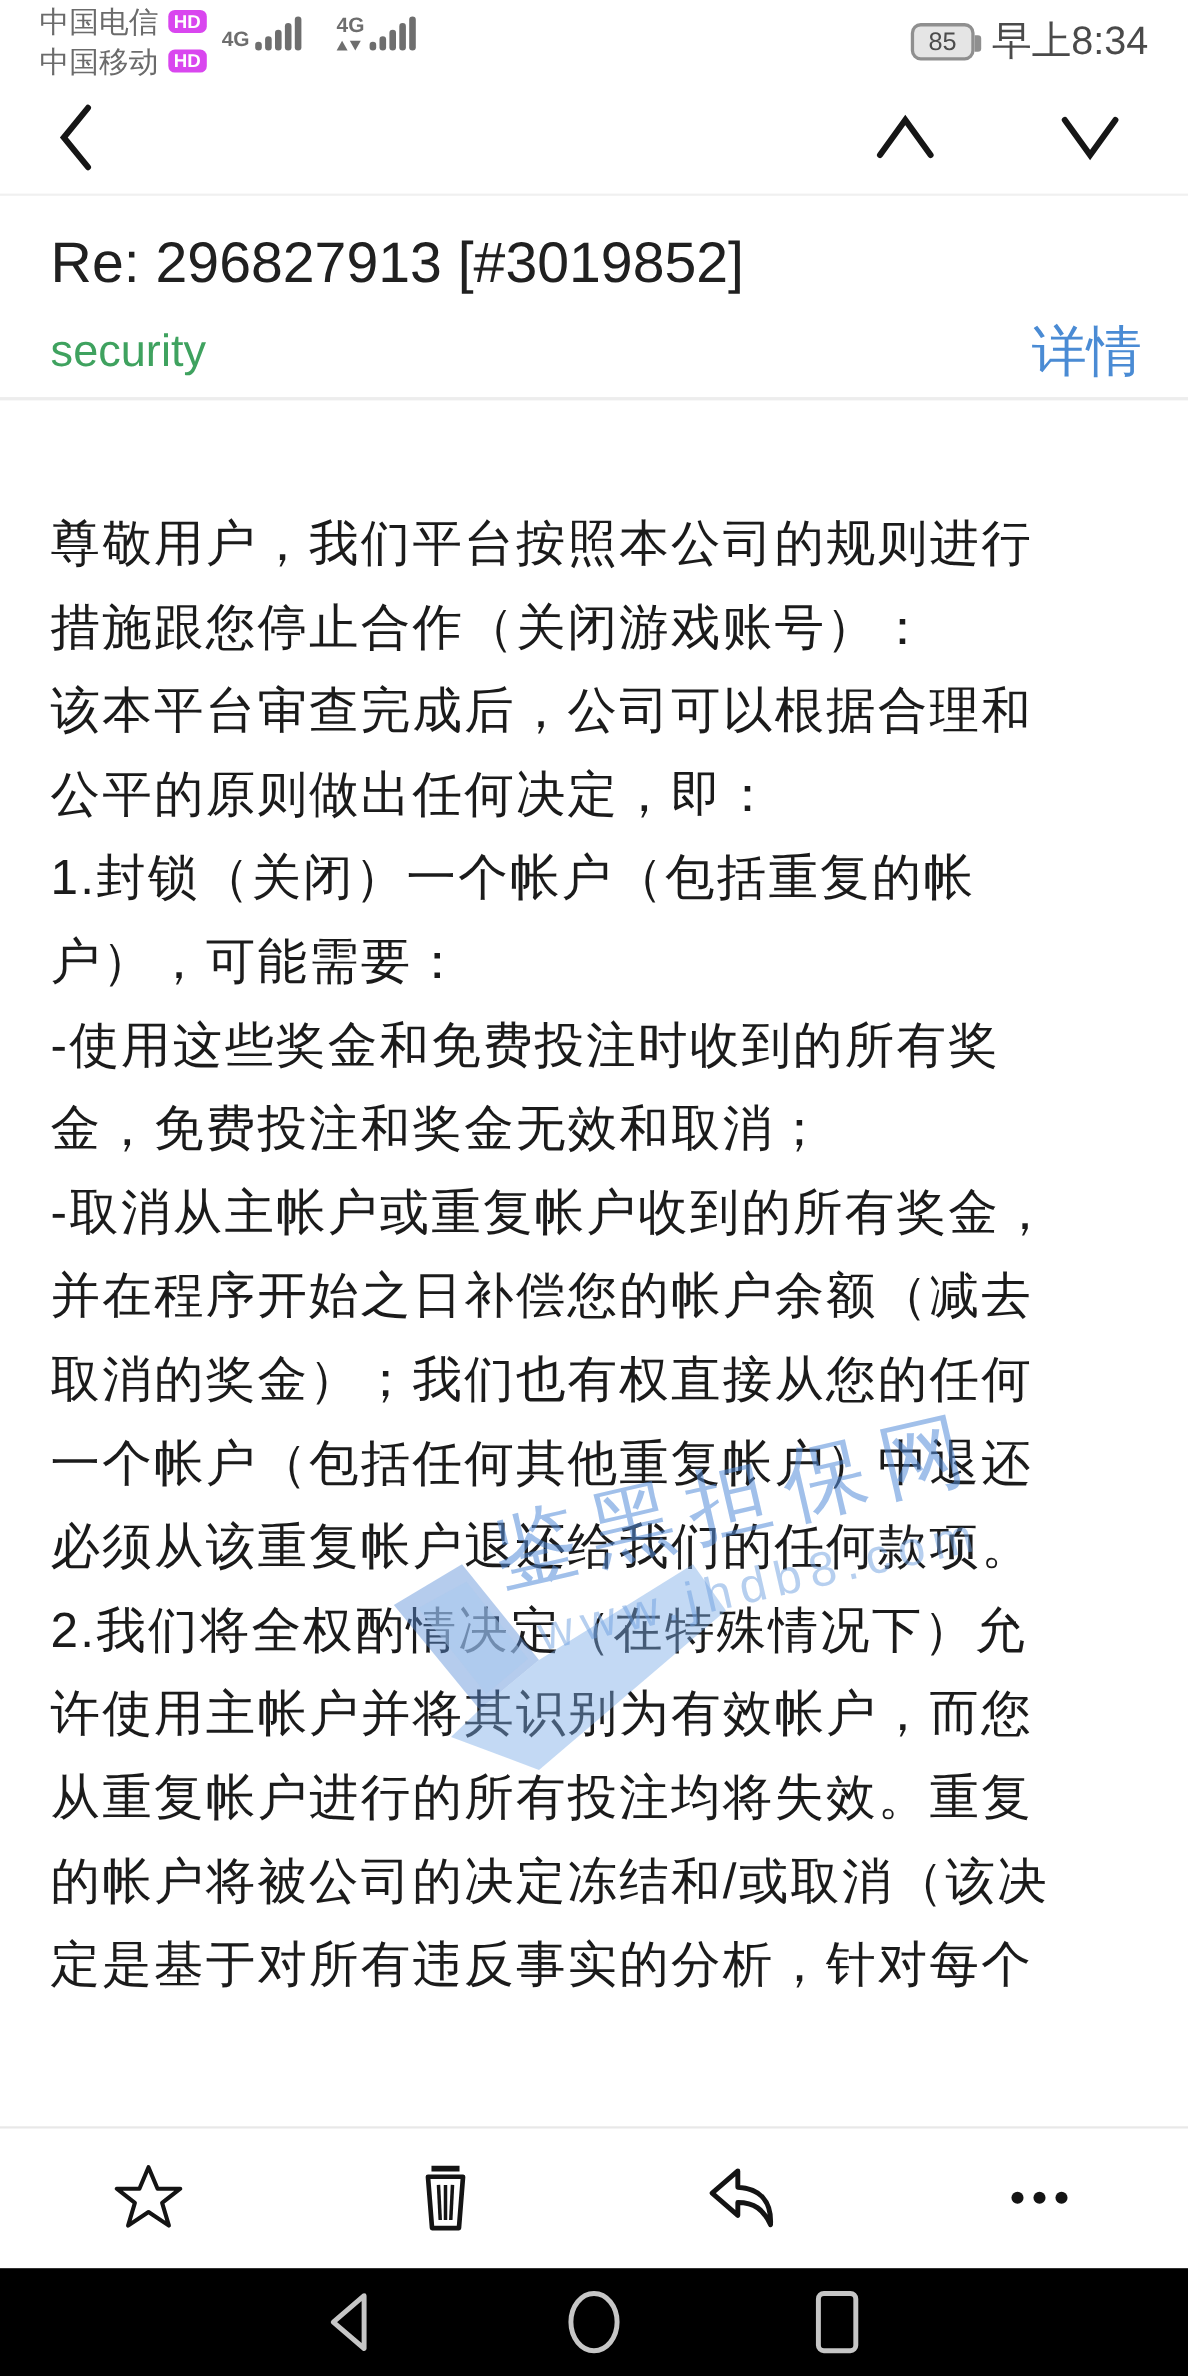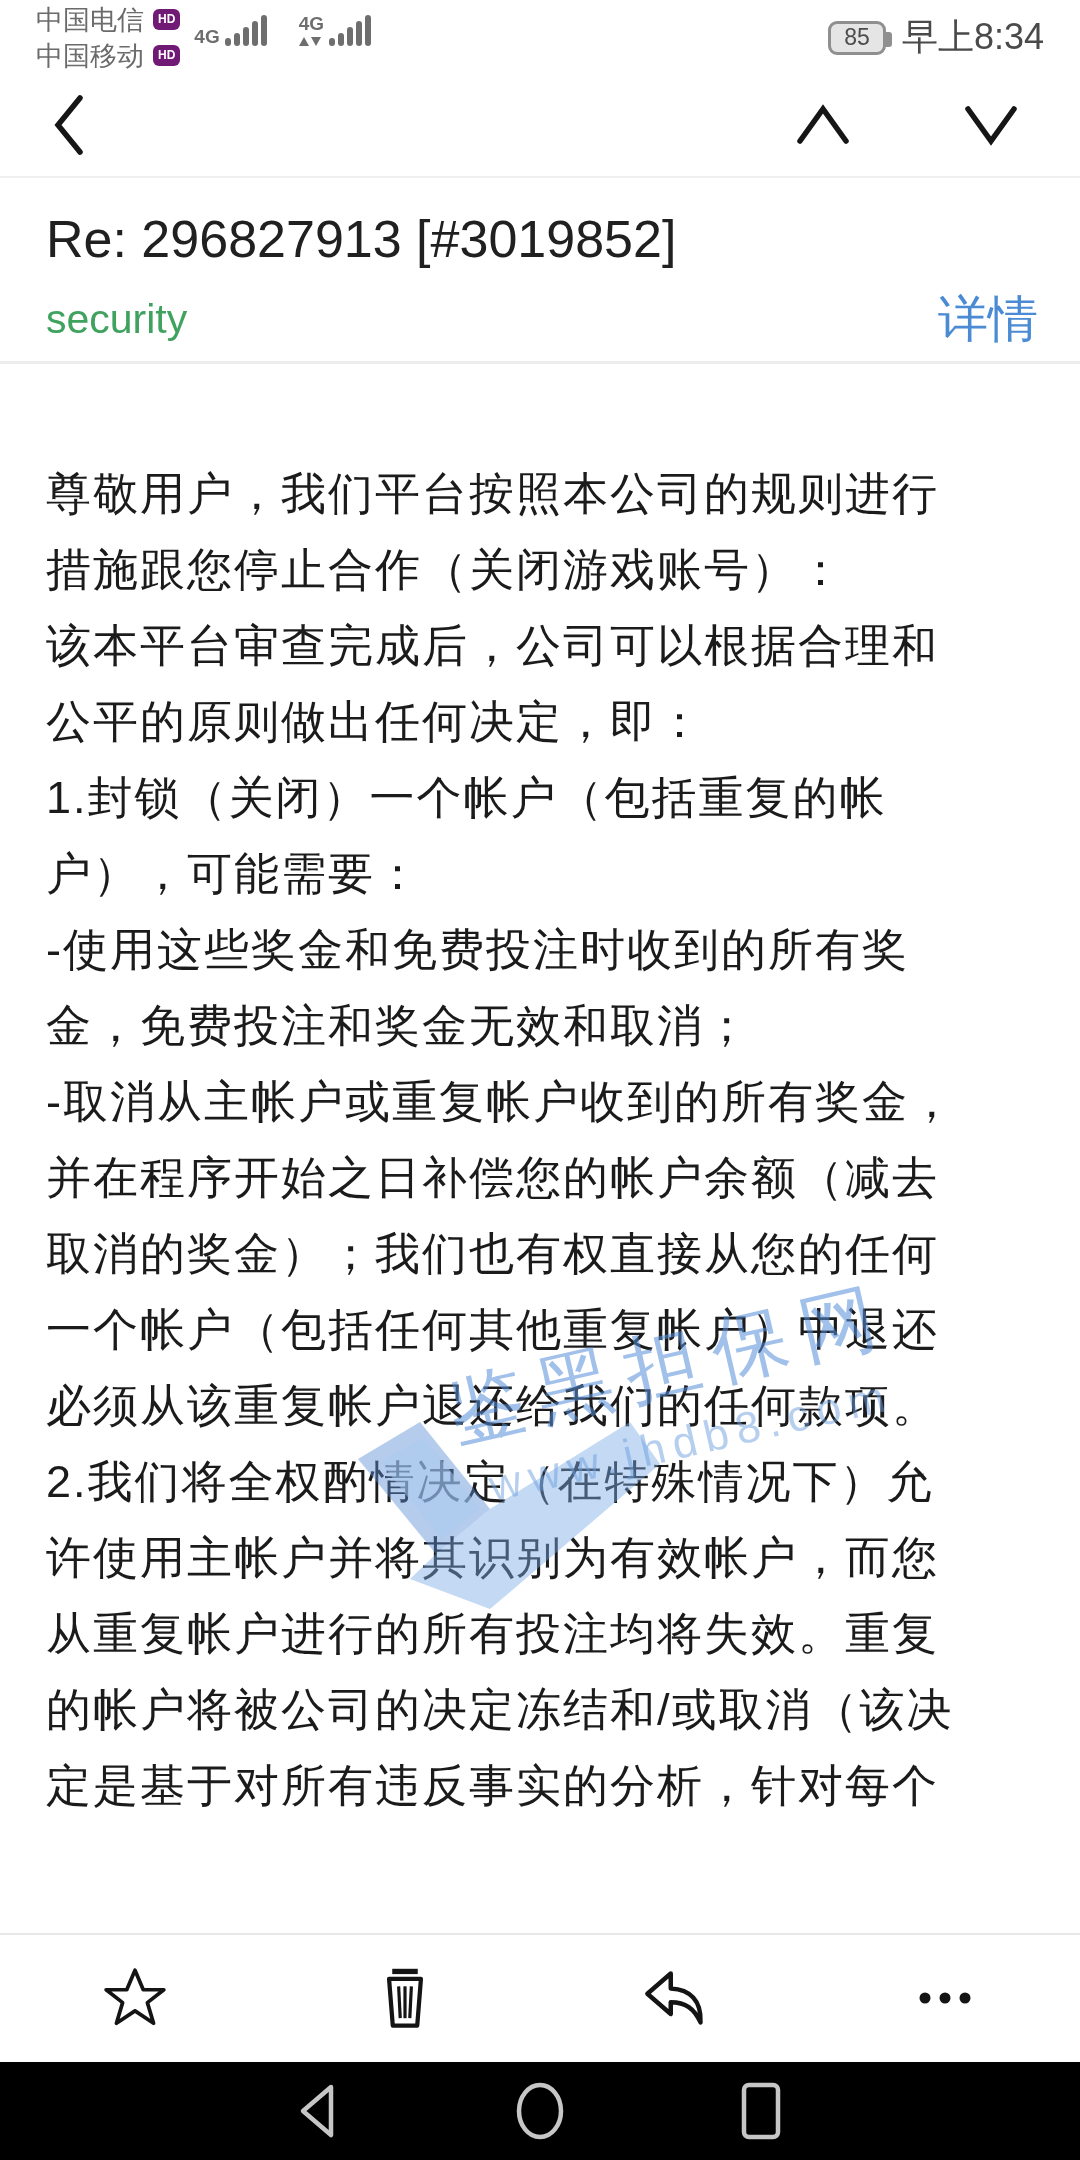--- a/index.html
+++ b/index.html
@@ -4,21 +4,21 @@
 <style>
   * { margin:0; padding:0; box-sizing:border-box; }
   html,body { width:1080px; }
   body { font-family:"Liberation Sans","DejaVu Sans",sans-serif; background:#fff; }
   .screen { position:relative; width:1080px; height:2160px; background:#fff; overflow:hidden; display:flex; flex-direction:column; }
 
   
   .status-bar { height:90px; display:flex; align-items:center; padding:0 36px; color:#6b6b6b; }
   .carriers { display:flex; flex-direction:column; justify-content:center; gap:4px; }
   .carrier-row { display:flex; align-items:center; gap:9px; font-size:27px; line-height:32px; }
-  .hd-badge { background:#701a75; color:#fff; font-size:12px; font-weight:bold; border-radius:6px; padding:2px 5px; line-height:17px; }
+  .hd-badge { background:#d946ef; color:#fff; font-size:17px; font-weight:bold; border-radius:6px; padding:2px 5px; line-height:17px; }
   .signals { display:flex; align-items:flex-end; gap:32px; margin-left:14px; padding-bottom:16px; }
   .sig-group { display:flex; align-items:flex-end; gap:5px; }
   .sig-meta { display:flex; flex-direction:column; align-items:flex-start; }
   .sig-4g { font-size:19px; font-weight:bold; color:#6e6e6e; line-height:19px; }
   .updown { display:flex; gap:2px; margin-top:3px; height:10px; align-items:flex-end;}
   .arr-up { width:0; height:0; border-left:5px solid transparent; border-right:5px solid transparent; border-bottom:9px solid #6e6e6e; }
   .arr-dn { width:0; height:0; border-left:5px solid transparent; border-right:5px solid transparent; border-top:9px solid #6e6e6e; }
   .bars { display:flex; align-items:flex-end; gap:3px; }
   .bar { width:6px; background:#6e6e6e; border-radius:3px; }
   .spacer { flex:1; }

